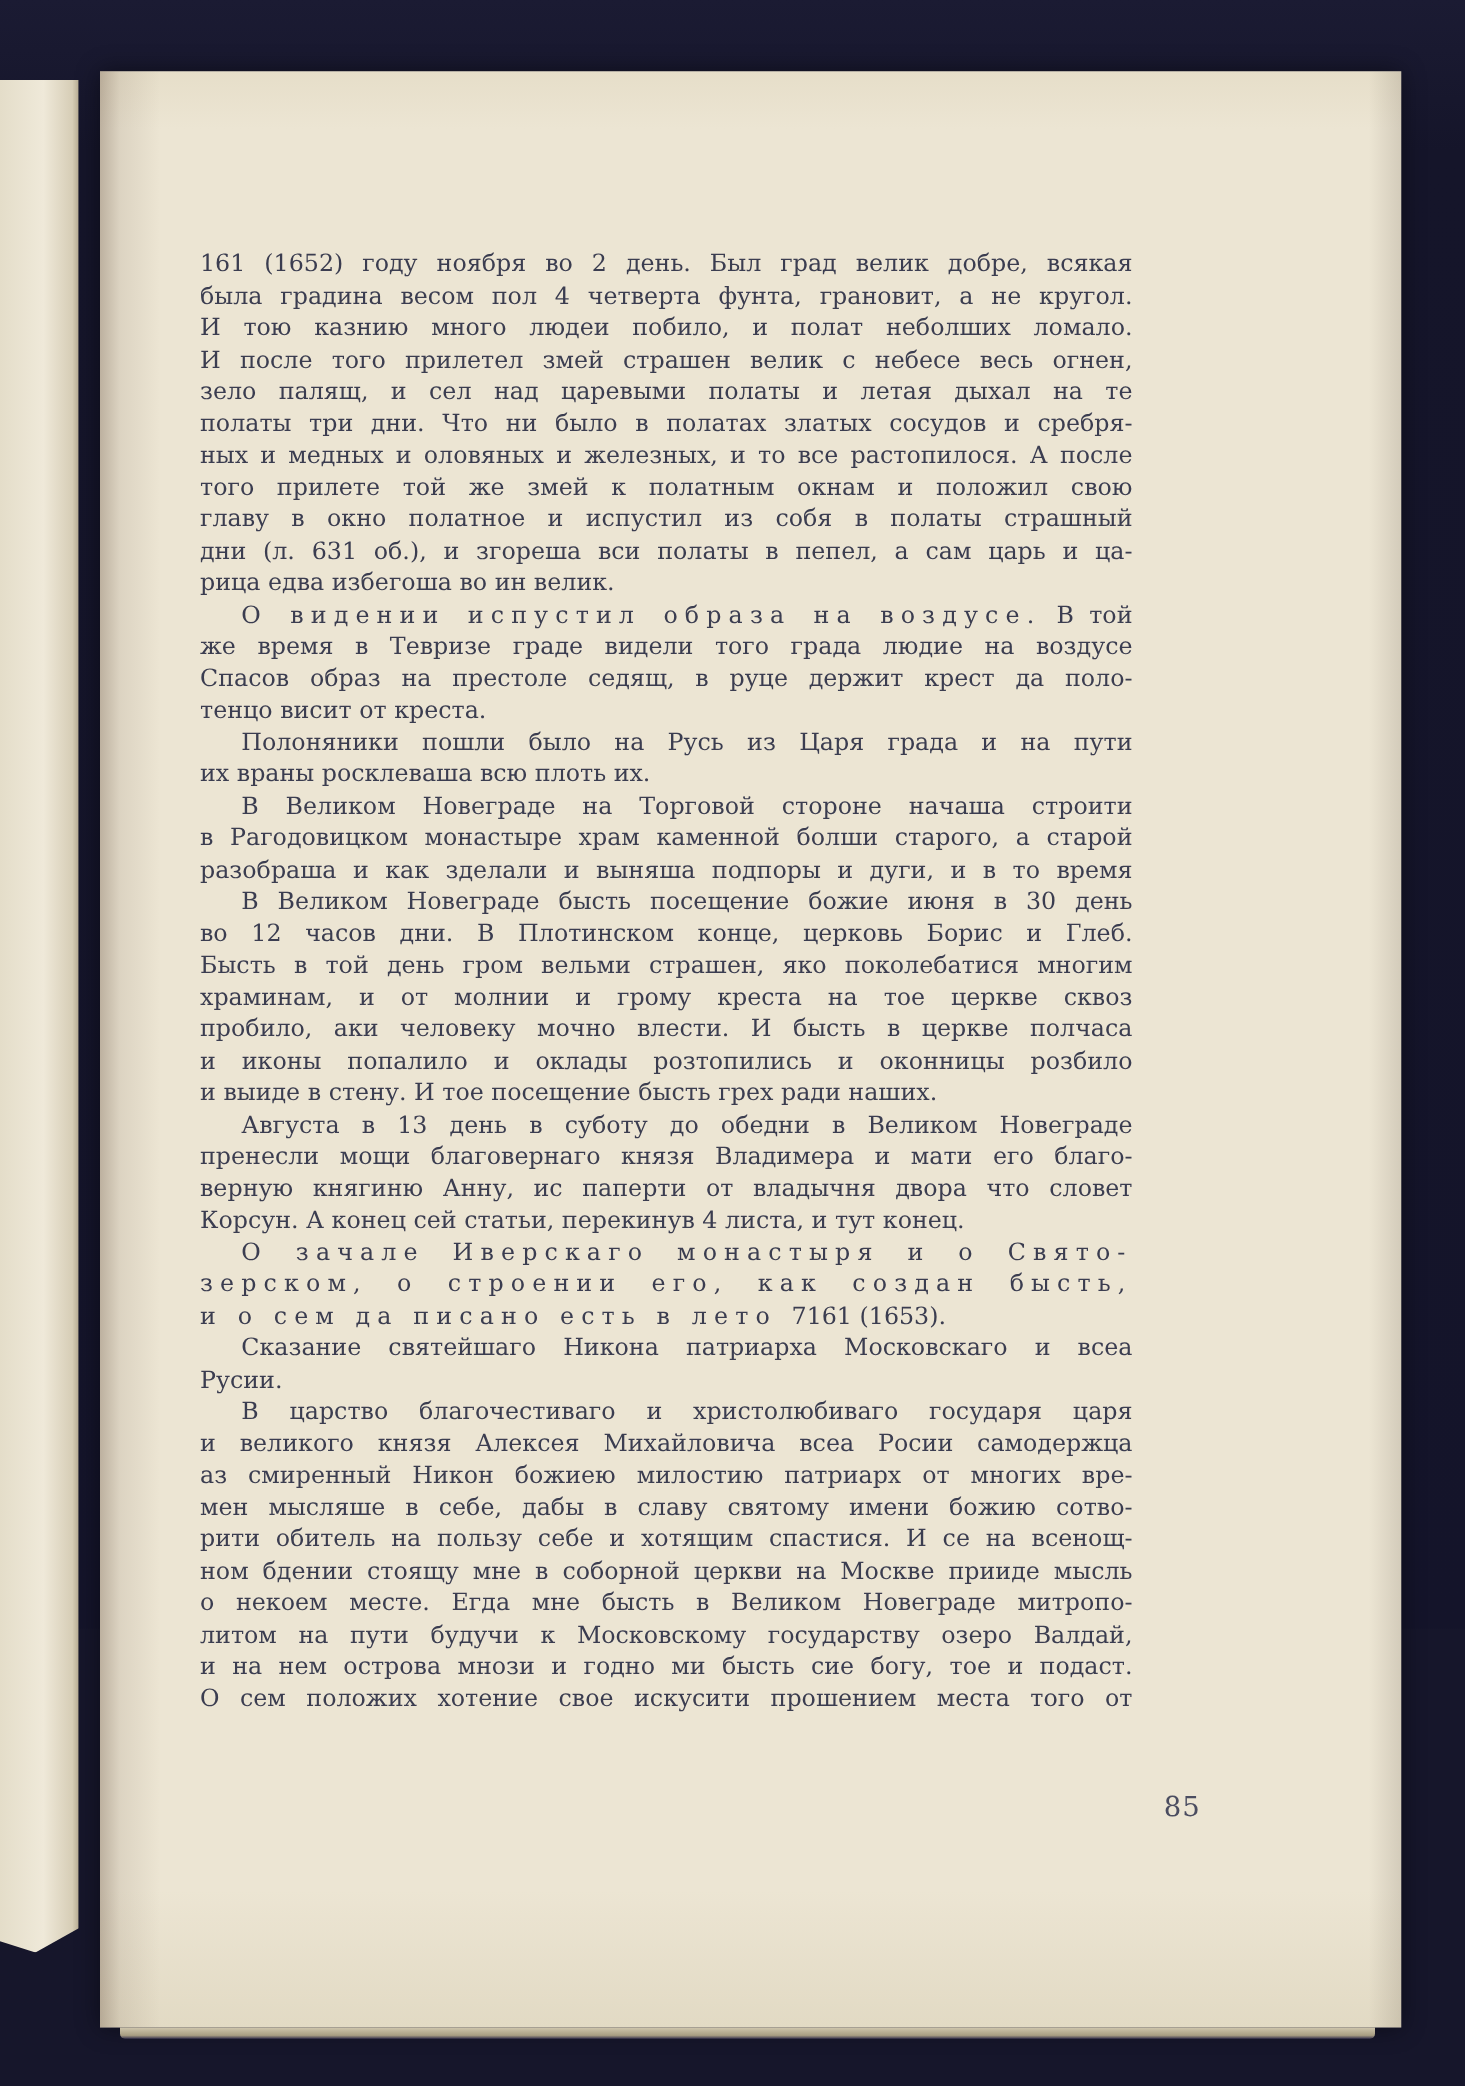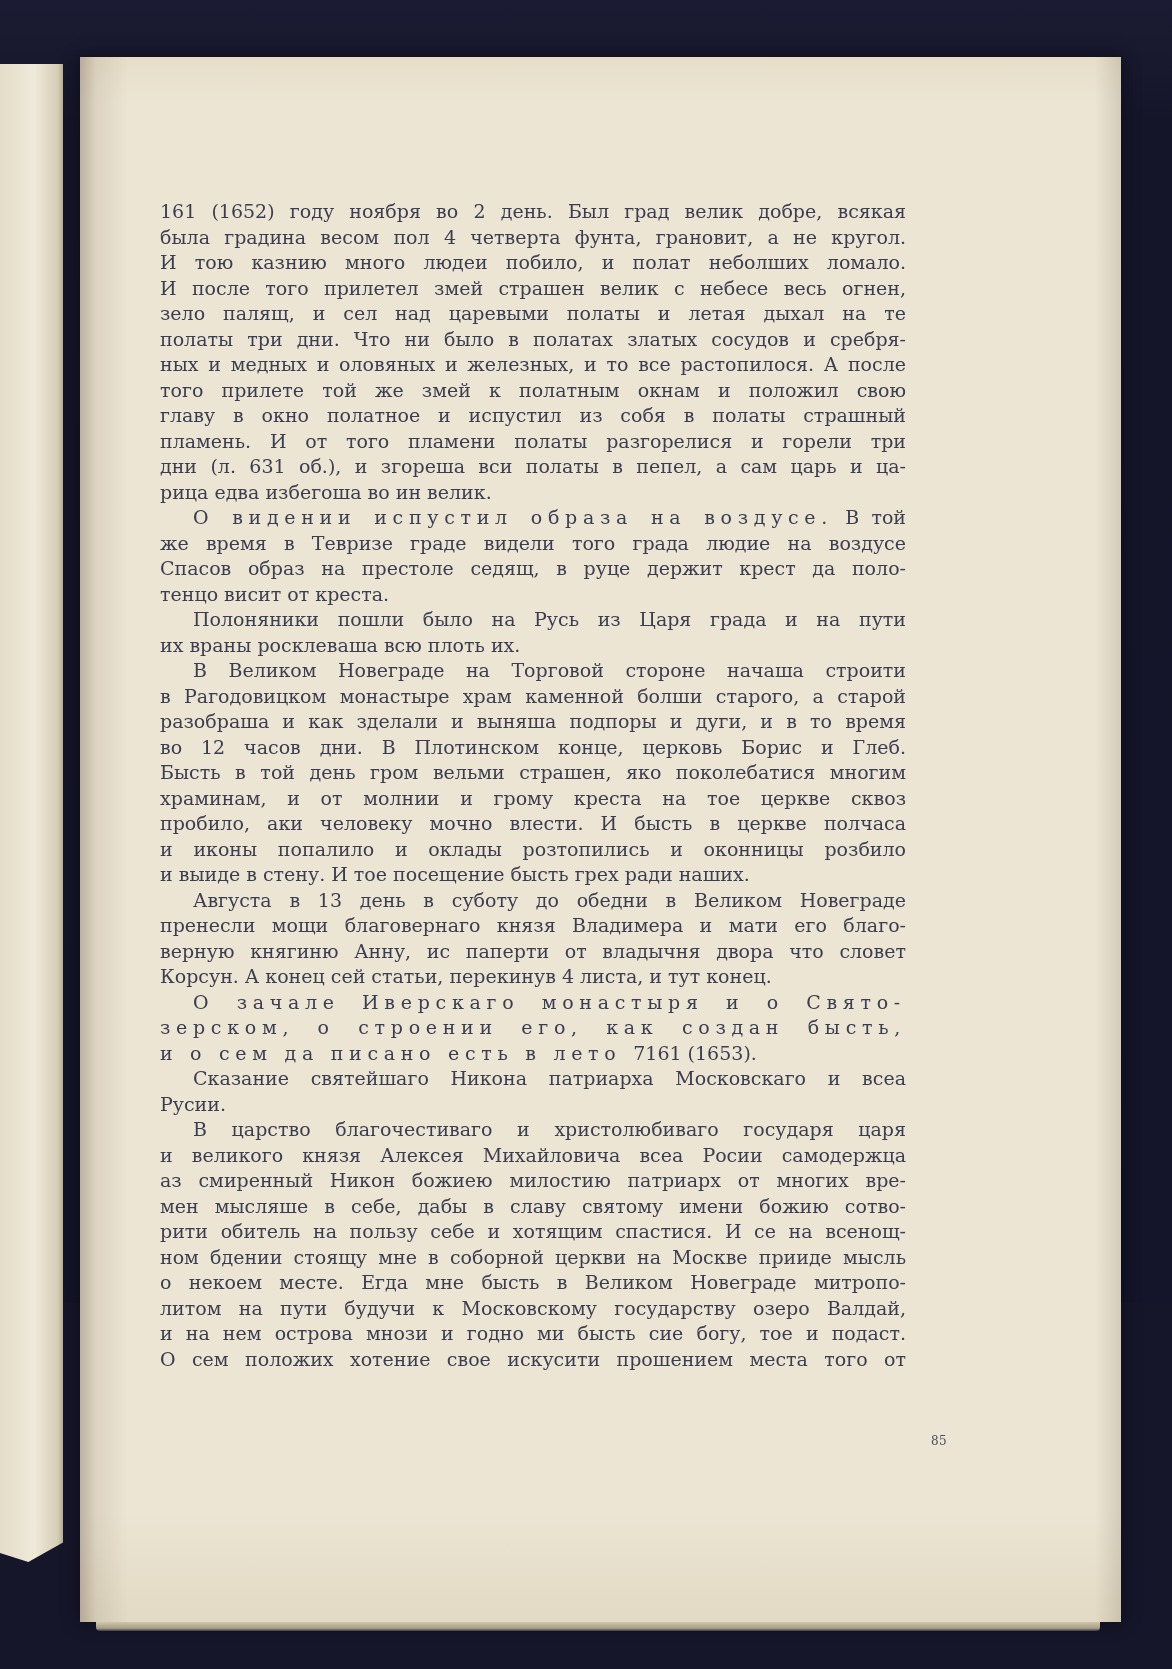--- a/index.html
+++ b/index.html
@@ -72,53 +72,53 @@
   .line.ind {
     padding-left: 33px;
   }
   .sp {
     letter-spacing: 0.3em;
   }
   .pagenum {
     position: absolute;
     left: 851px;
     top: 1377px;
-    font-size: 12px;
+    font-size: 22px;
     color: #4b4d60;
     letter-spacing: 0.04em;
   }
 </style>
 </head>
 <body>
 
 <div class="scene">
   <div class="left-edge"></div>
   <div class="page">
     <div class="textblock">
         <div class="line j"><span>161 (1652) году ноября во 2 день. Был град велик добре, всякая</span></div>
         <div class="line j"><span>была градина весом пол 4 четверта фунта, грановит, а не кругол.</span></div>
         <div class="line j"><span>И тою казнию много людеи побило, и полат неболших ломало.</span></div>
         <div class="line j"><span>И после того прилетел змей страшен велик с небесе весь огнен,</span></div>
         <div class="line j"><span>зело палящ, и сел над царевыми полаты и летая дыхал на те</span></div>
         <div class="line j"><span>полаты три дни. Что ни было в полатах златых сосудов и сребря-</span></div>
         <div class="line j"><span>ных и медных и оловяных и железных, и то все растопилося. А после</span></div>
         <div class="line j"><span>того прилете той же змей к полатным окнам и положил свою</span></div>
         <div class="line j"><span>главу в окно полатное и испустил из собя в полаты страшный</span></div>
-        <div class="line j"><span>пламень. И от того пламени полаты разгорелися и горели три</span></div>
         <div class="line j"><span>дни (л. 631 об.), и згореша вси полаты в пепел, а сам царь и ца-</span></div>
         <div class="line"><span>рица едва избегоша во ин велик.</span></div>
         <div class="line ind j"><span class="sp">О видении испустил образа на воздусе.</span><span> В той</span></div>
         <div class="line j"><span>же время в Тевризе граде видели того града людие на воздусе</span></div>
         <div class="line j"><span>Спасов образ на престоле седящ, в руце держит крест да поло-</span></div>
         <div class="line"><span>тенцо висит от креста.</span></div>
         <div class="line ind j"><span>Полоняники пошли было на Русь из Царя града и на пути</span></div>
         <div class="line"><span>их враны росклеваша всю плоть их.</span></div>
         <div class="line ind j"><span>В Великом Новеграде на Торговой стороне начаша строити</span></div>
         <div class="line j"><span>в Рагодовицком монастыре храм каменной болши старого, а старой</span></div>
         <div class="line j"><span>разобраша и как зделали и выняша подпоры и дуги, и в то время</span></div>
+        <div class="line ind j"><span>В Великом Новеграде бысть посещение божие июня в 30 день</span></div>
         <div class="line j"><span>во 12 часов дни. В Плотинском конце, церковь Борис и Глеб.</span></div>
         <div class="line j"><span>Бысть в той день гром вельми страшен, яко поколебатися многим</span></div>
         <div class="line j"><span>храминам, и от молнии и грому креста на тое церкве сквоз</span></div>
         <div class="line j"><span>пробило, аки человеку мочно влести. И бысть в церкве полчаса</span></div>
         <div class="line j"><span>и иконы попалило и оклады розтопились и оконницы розбило</span></div>
         <div class="line"><span>и выиде в стену. И тое посещение бысть грех ради наших.</span></div>
         <div class="line ind j"><span>Августа в 13 день в суботу до обедни в Великом Новеграде</span></div>
         <div class="line j"><span>пренесли мощи благовернаго князя Владимера и мати его благо-</span></div>
         <div class="line j"><span>верную княгиню Анну, ис паперти от владычня двора что словет</span></div>
         <div class="line"><span>Корсун. А конец сей статьи, перекинув 4 листа, и тут конец.</span></div>

